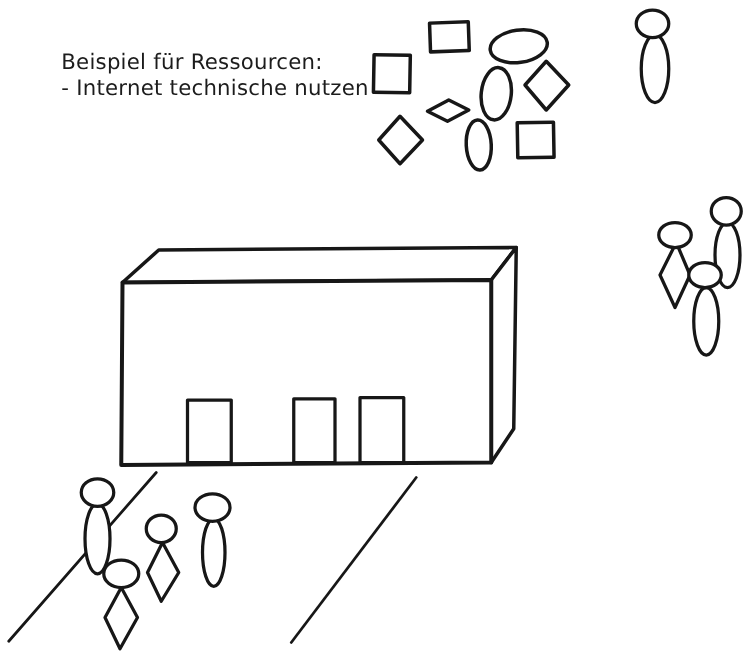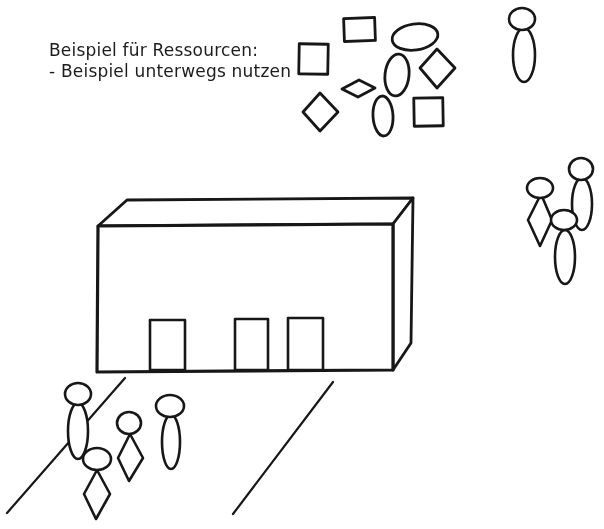--- a/index.html
+++ b/index.html
@@ -105,16 +105,16 @@
           <ellipse fill="#ffffff" cx="171" cy="442" rx="9" ry="27"></ellipse>
           <ellipse fill="#ffffff" cx="170" cy="406" rx="14" ry="11"></ellipse>
         </g>
       </g>
 
     </g>
   </svg>
 
   <div class="note">
     <div class="line">Beispiel für Ressourcen:</div>
-    <div class="line">- Beispiel unterwegs nutzen</div>
+    <div class="line">- Internet technische nutzen</div>
   </div>
 
 </div>
 
 </body></html>

